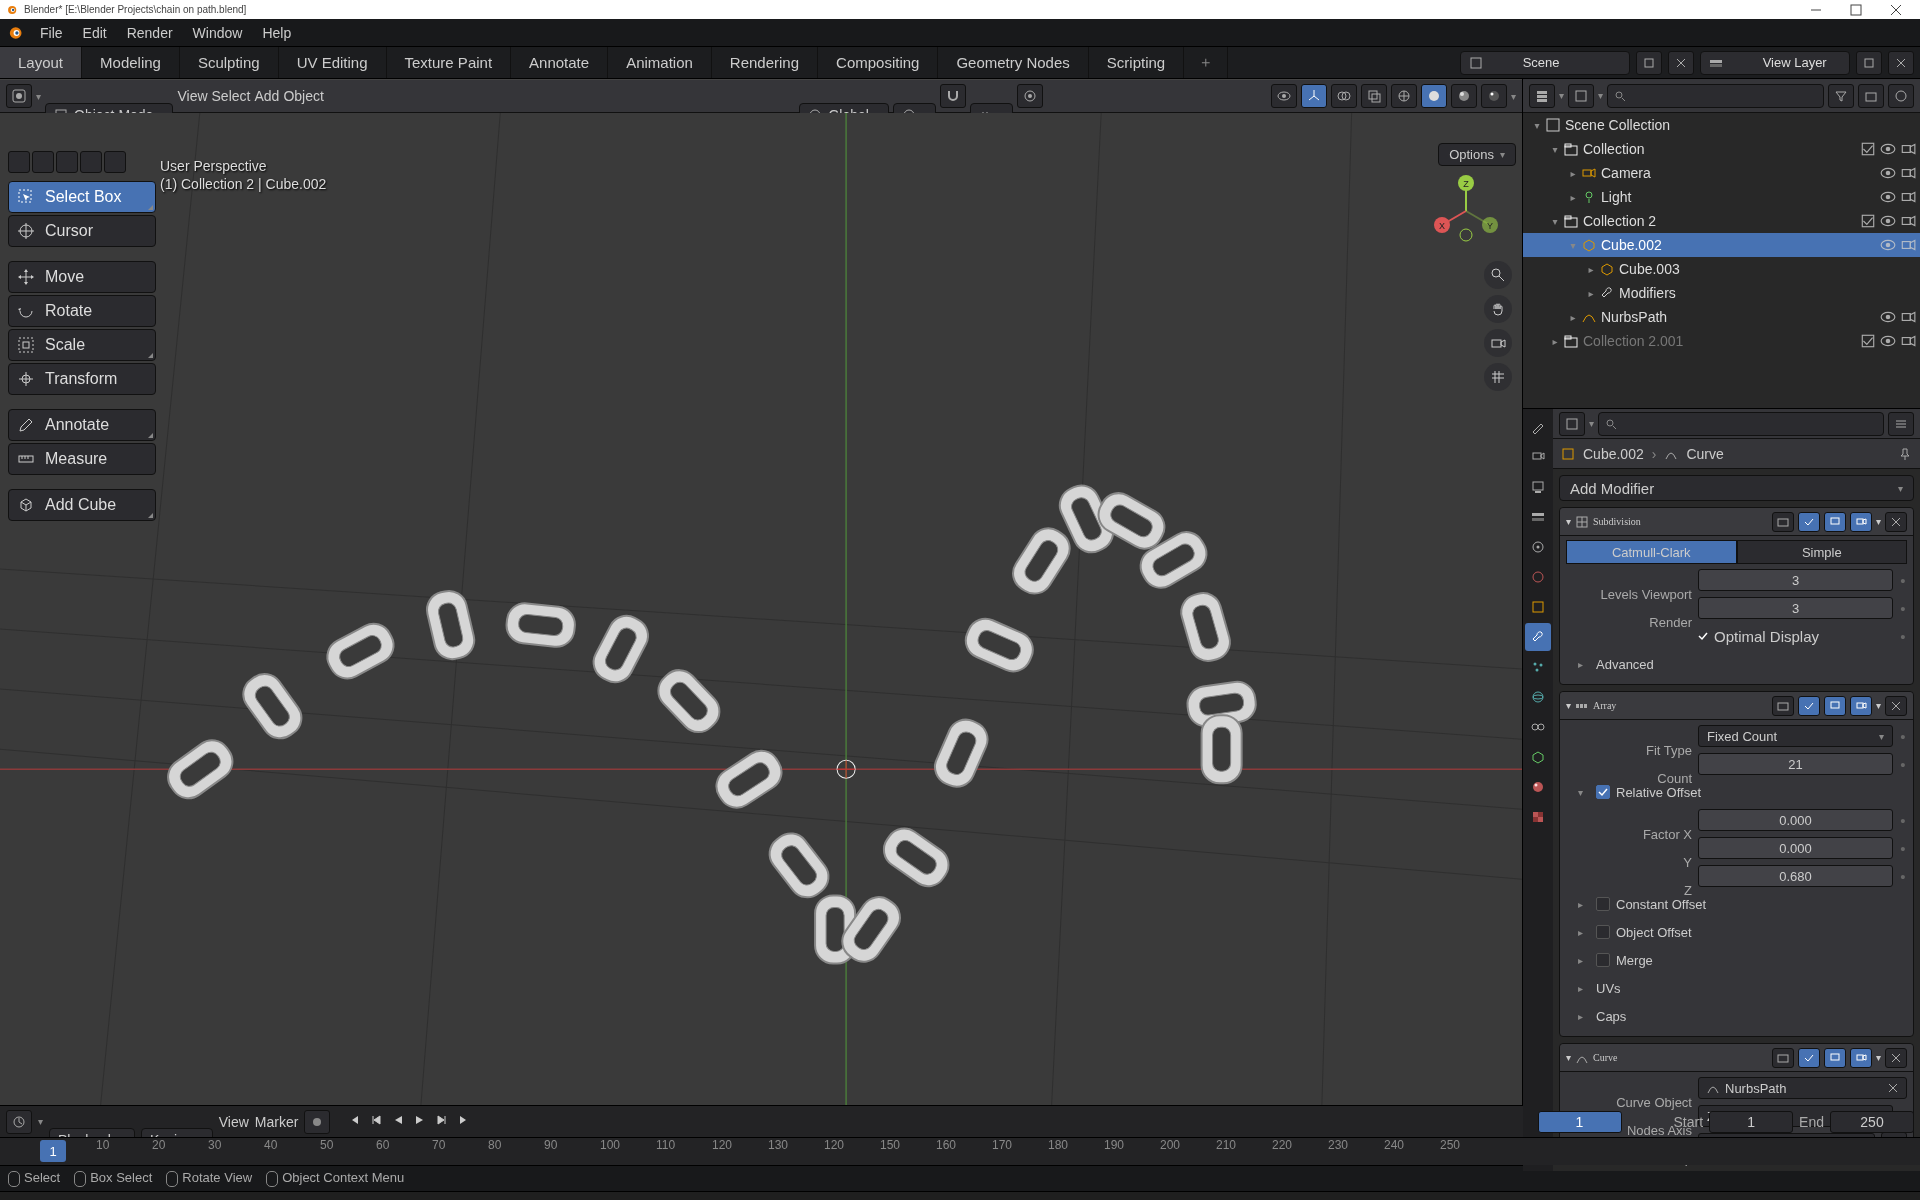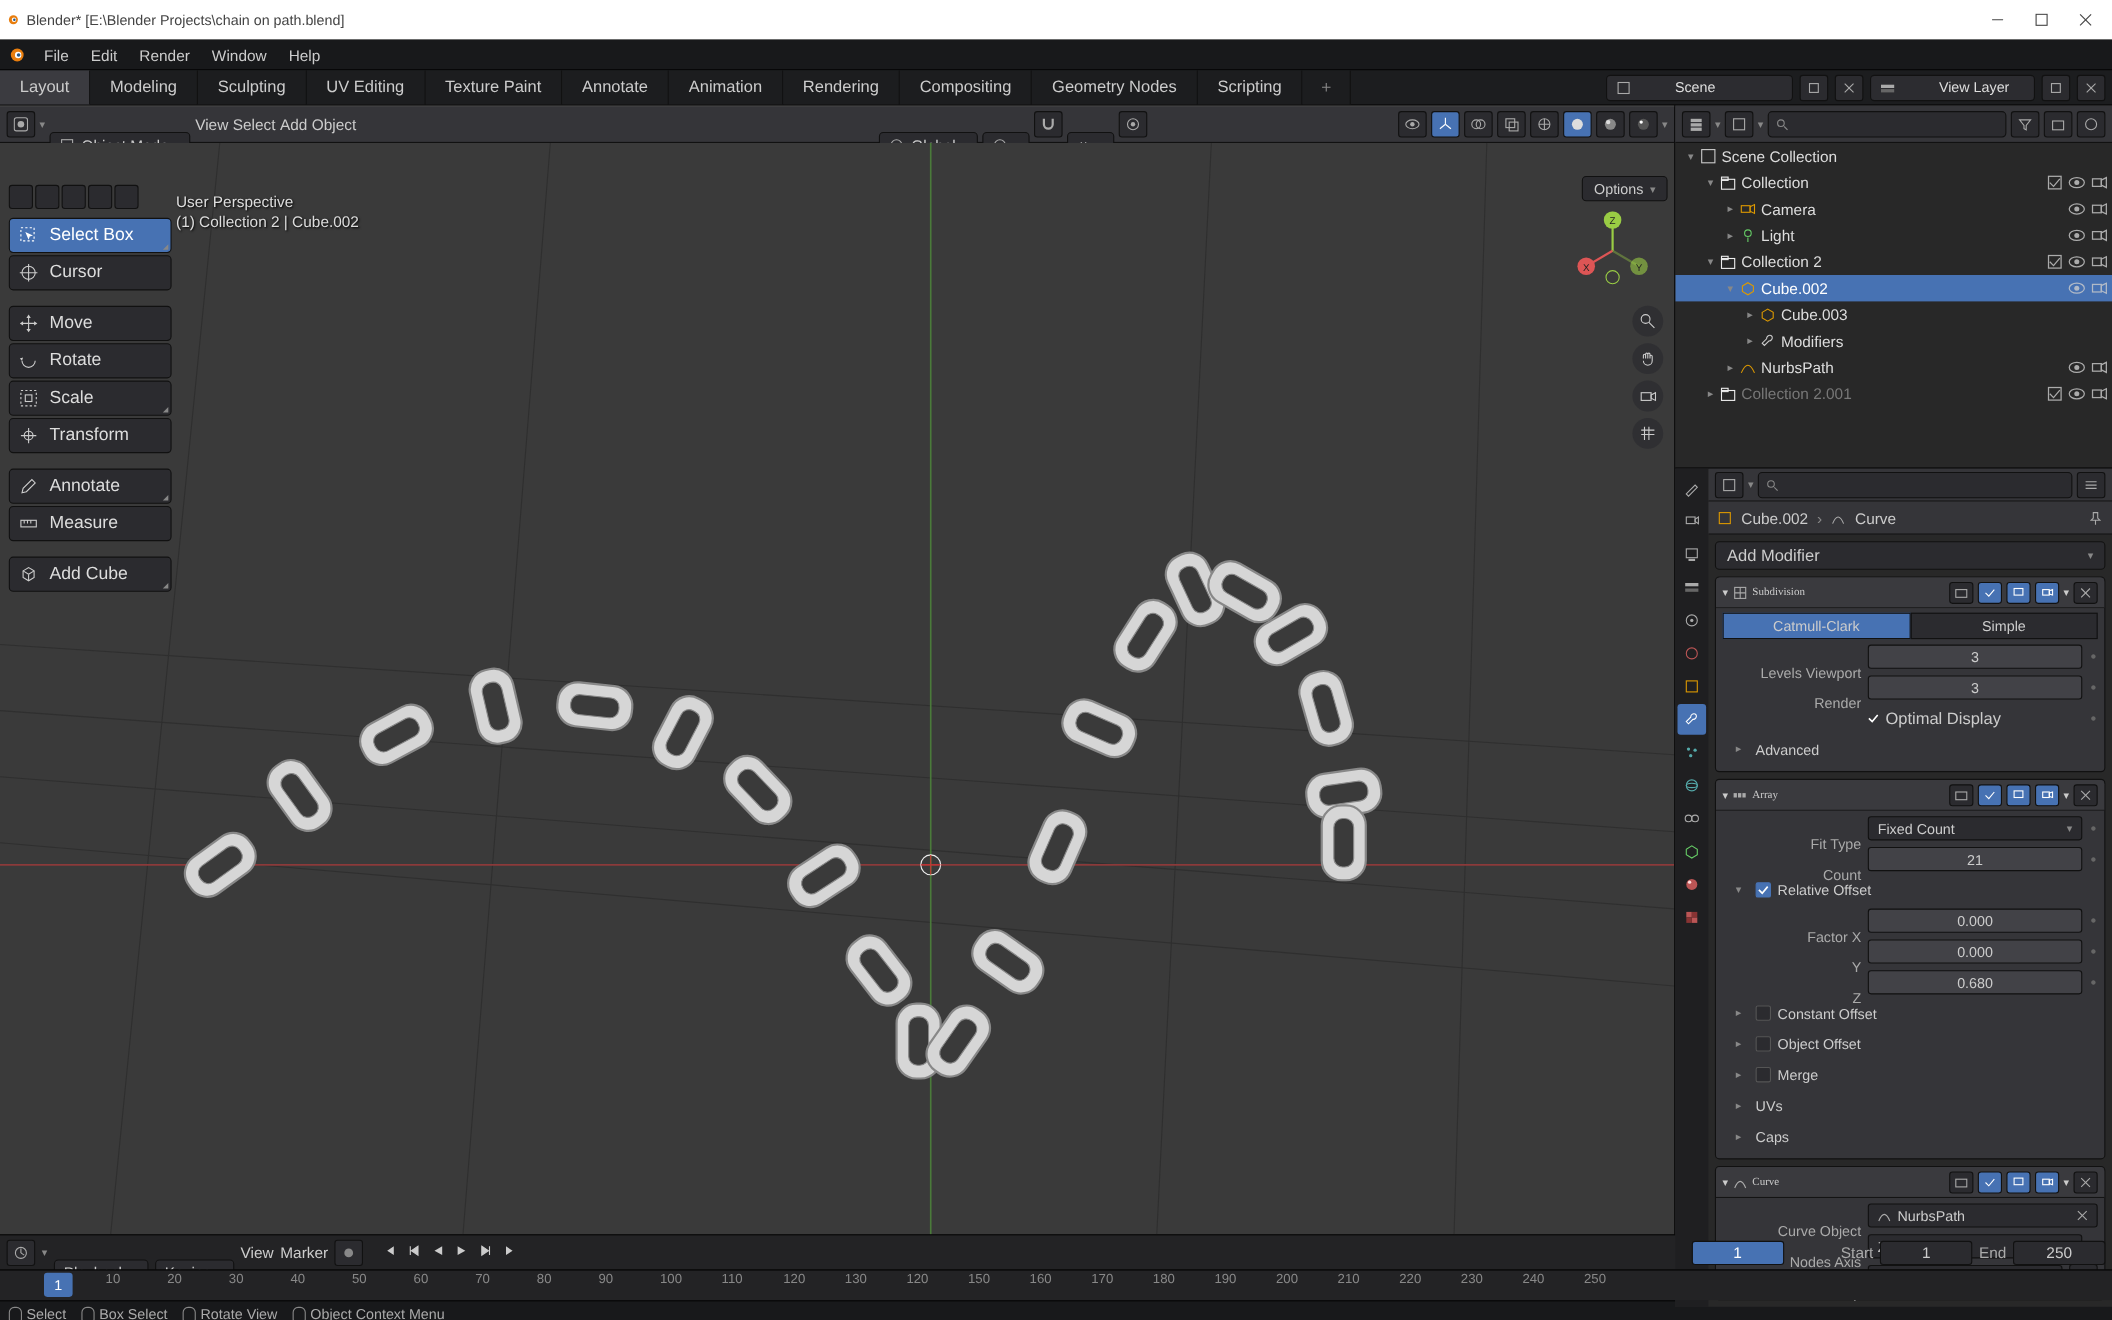--- a/index.html
+++ b/index.html
@@ -1,20 +1,20 @@
 <!DOCTYPE html>
 <html><head>
 <meta charset="utf-8">
 <style>
 * { margin: 0; padding: 0; box-sizing: border-box; font-family: "Segoe UI", Arial, sans-serif; user-select: none; }
 html, body { width: 1920px; height: 1200px; overflow: hidden; background: #1e1e1e; color: #ccc; font-size: 15px; }
 svg { display: block; }
 
 
-.titlebar { height: 36px; background: #fff; color: #444; display: flex; align-items: center; padding: 0 4px; font-size: 13px; }
+.titlebar { height: 19px; background: #fff; color: #444; display: flex; align-items: center; padding: 0 4px; font-size: 10px; }
 .titlebar .logo { width: 14px; height: 14px; margin-right: 6px; }
 .titlebar .spacer { flex: 1; }
 .titlebar .winbtn { width: 40px; height: 22px; display: flex; align-items: center; justify-content: center; }
 
 
 .menubar { height: 28px; background: #18191b; display: flex; align-items: center; padding: 0 4px; font-size: 14px; border-bottom: 1px solid #000; }
 .menubar .bicon { width: 20px; height: 20px; margin-right: 6px; }
 .menubar .mi { padding: 0 10px; color: #ccc; }
 
 

